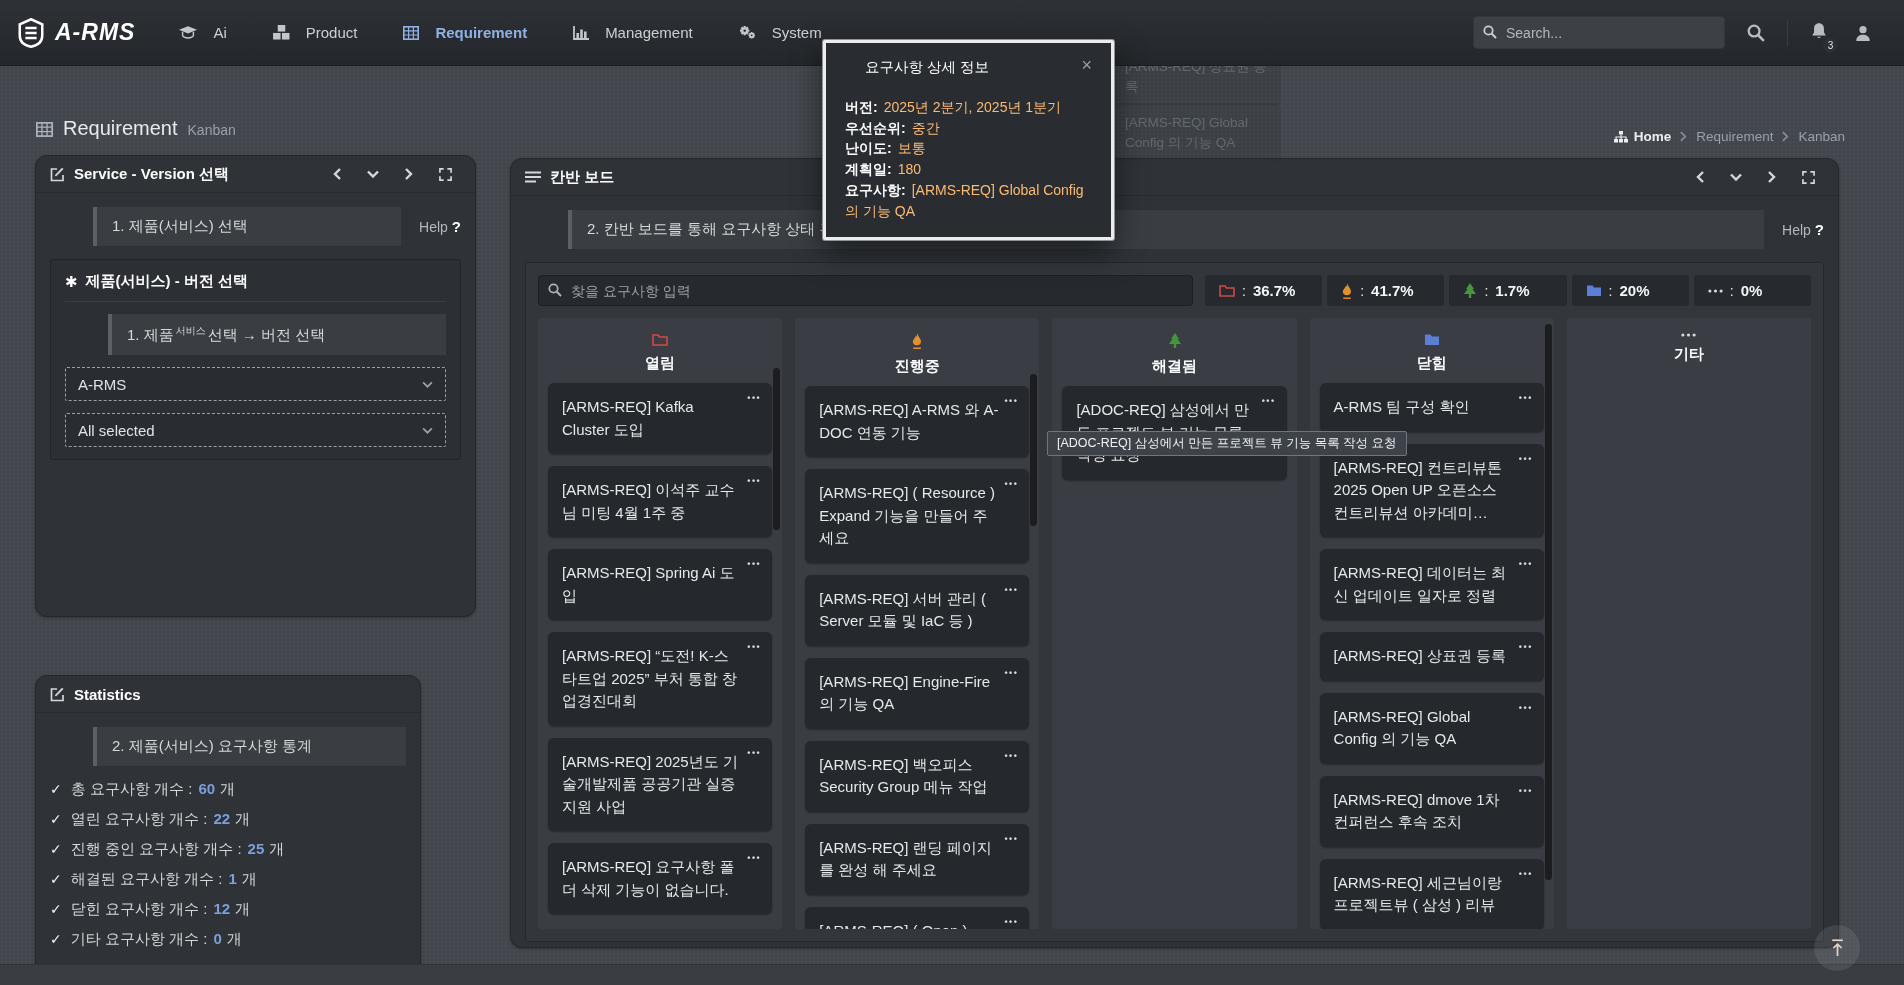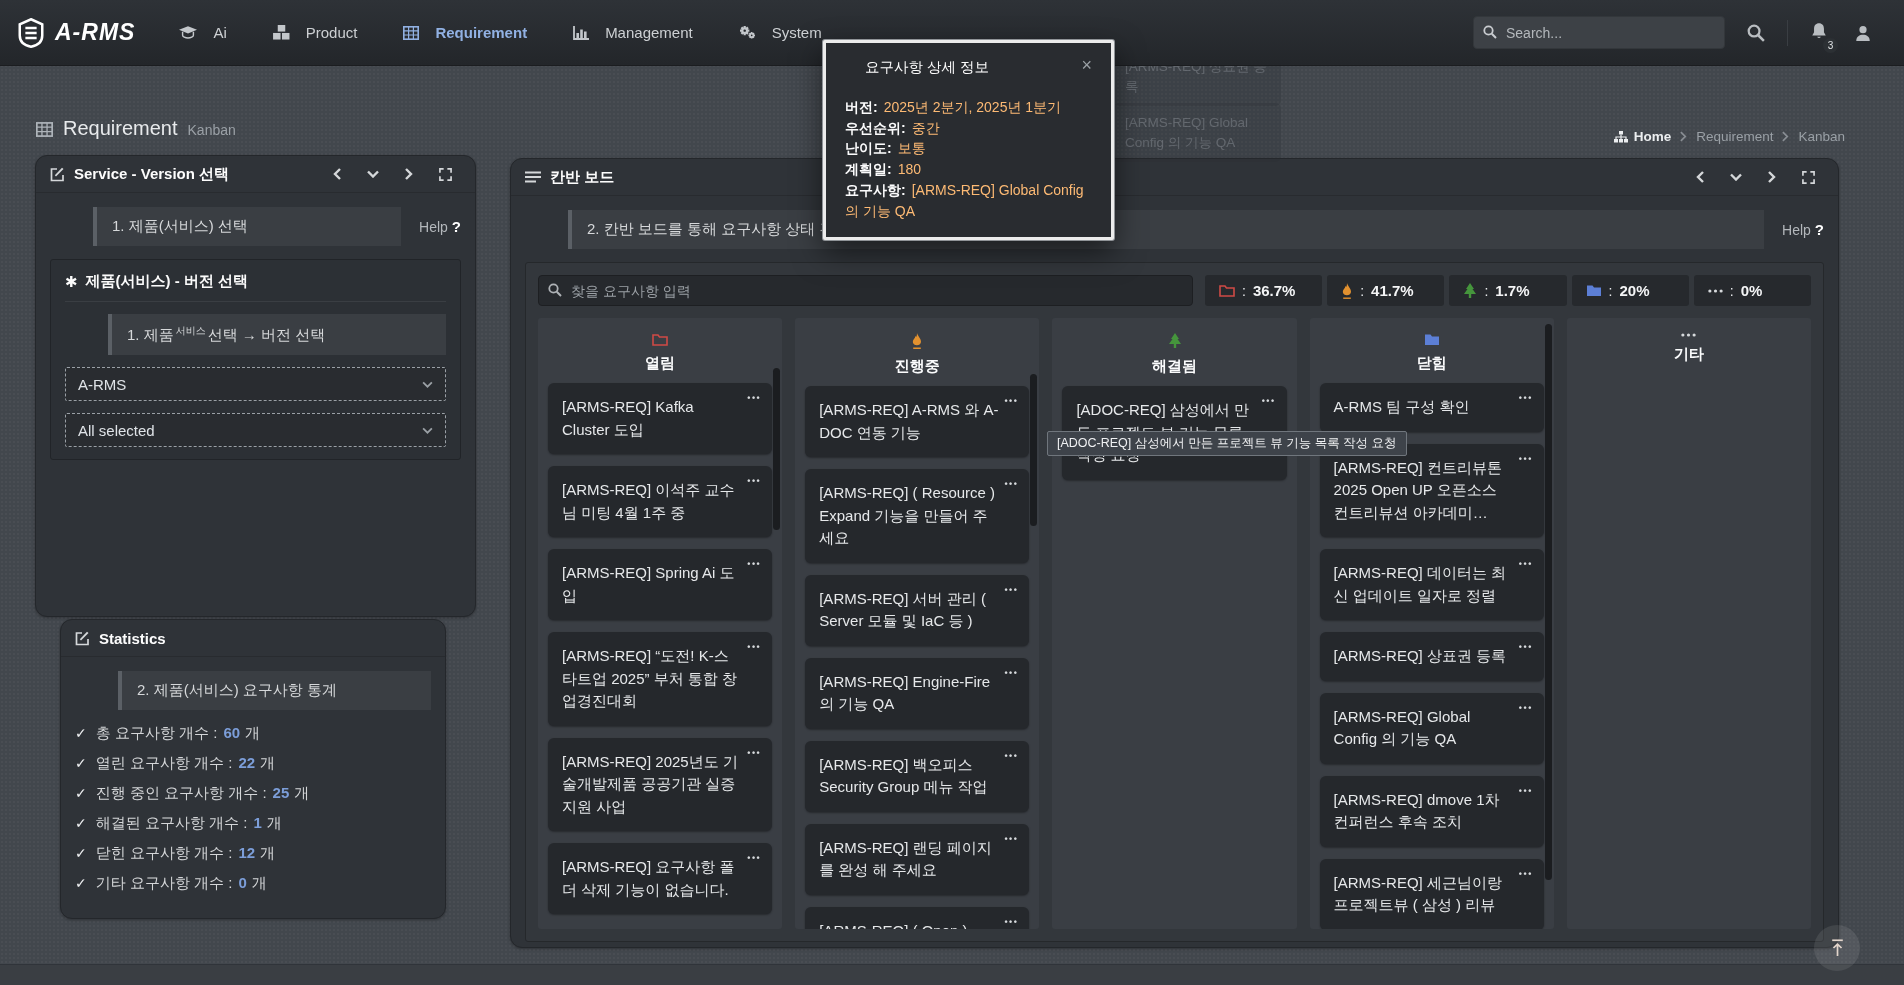--- a/index.html
+++ b/index.html
@@ -56,21 +56,21 @@
     box-shadow:0 1px 3px rgba(0,0,0,0.3); }
   .panel-head { height:37px; display:flex; align-items:center; padding:0 14px;
     border-bottom:1px solid #282b2f; }
   .panel-head .icn { color:#d5d8da; margin-right:9px; }
   .panel-title { font-size:15px; font-weight:bold; color:#fdfdfd; }
   .panel-tools { margin-left:auto; display:flex; align-items:center; gap:17px; color:#9aa0a5; }
   .panel-tools .icn { cursor:pointer; }
   .panel-body { padding:14px; }
 
   .panel-service { left:35px; top:155px; width:441px; height:462px; }
-  .panel-stats   { left:35px; top:619px; width:386px; height:300px;margin-left:25px; }
+  .panel-stats   { left:35px; top:675px; width:386px; height:300px; }
   .panel-kanban  { left:510px; top:158px; width:1329px; height:790px; }
 
   .step-row { display:flex; align-items:center;padding-left:43px; }
   .step-block { flex:1; background:#3a3e43; border-left:4px solid #5b6066;
     padding:10px 12px 10px 15px; font-size:15px; color:#d6d8da; }
   .help { margin-left:18px; font-size:14px; color:#b3b7bb; white-space:nowrap; cursor:pointer; }
   .help b { color:#fff; font-size:15px; margin-left:4px; }
   sup.svc { font-size:10px; color:inherit; margin:0 2px; }
 
   .subpanel { margin-top:13px; background:#2c3035; border:1px solid #212428; border-radius:3px;

